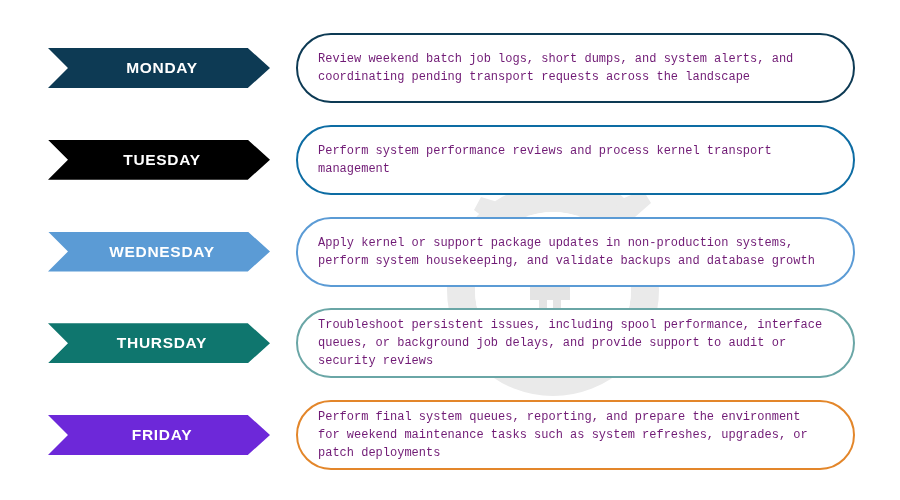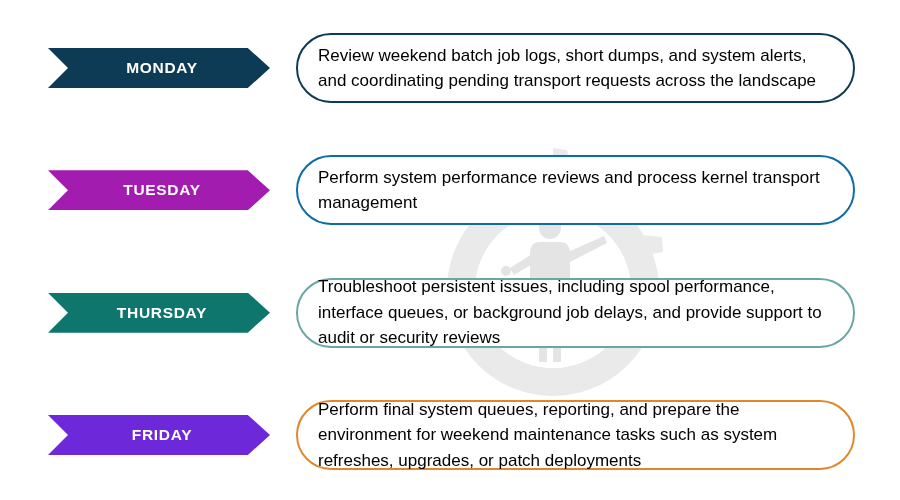--- a/index.html
+++ b/index.html
@@ -74,23 +74,24 @@
     height: 70px;
     background: #ffffff;
     border: 2.5px solid #0d3a54;
     border-radius: 36px;
     display: flex;
     align-items: center;
     padding: 0 26px 0 20px;
   }
 
   .task-text {
-    font-size: 17px;
+    font-size: 12px;
     line-height: 1.5;
-    color: #000000;
+    color: #701a75;
+    font-family: Liberation Mono, monospace;
   }
 </style>
 </head>
 <body>
 
 <svg id="watermark" viewBox="0 0 270 290">
   <g fill="#eaeaea">
 
     <path d="M135 8
              l14 2 4 20 18 5 13-16 13 7 -5 20 14 12 19-8 8 13 -16 14 6 18 21 2 1 15 -21 4 -4 18 17 13 -7 13 -20-6 -13 14 8 19 -13 8 -14-16 -18 6 -2 21 -15 1 -4-21 -18-4 -13 17 -13-7 6-20 -14-13 -19 8 -8-13 16-14 -6-18 -21-2 -1-15 21-4 4-18 -17-13 7-13 20 6 13-14 -8-19 13-8 14 16 18-6 2-21z"></path>
@@ -115,28 +116,36 @@
   <div class="row">
     <div class="day-banner" style="background:#0d3a54">
       <span class="day-label">MONDAY</span>
     </div>
     <div class="task-card" style="border-color:#0d3a54">
       <span class="task-text">Review weekend batch job logs, short dumps, and system alerts, and coordinating pending transport requests across the landscape</span>
     </div>
   </div>
 
   <div class="row">
-    <div class="day-banner" style="background:#a21caf">
+    <div class="day-banner" style="background:#000000">
       <span class="day-label">TUESDAY</span>
     </div>
     <div class="task-card" style="border-color:#0d6ca3">
       <span class="task-text">Perform system performance reviews and process kernel transport management</span>
     </div>
   </div>
 
+  <div class="row">
+    <div class="day-banner" style="background:#5b9bd5">
+      <span class="day-label">WEDNESDAY</span>
+    </div>
+    <div class="task-card" style="border-color:#5b9bd5">
+      <span class="task-text">Apply kernel or support package updates in non-production systems, perform system housekeeping, and validate backups and database growth</span>
+    </div>
+  </div>
 
   <div class="row">
     <div class="day-banner" style="background:#0f766e">
       <span class="day-label">THURSDAY</span>
     </div>
     <div class="task-card" style="border-color:#6aa6a6">
       <span class="task-text">Troubleshoot persistent issues, including spool performance, interface queues, or background job delays, and provide support to audit or security reviews</span>
     </div>
   </div>
 

